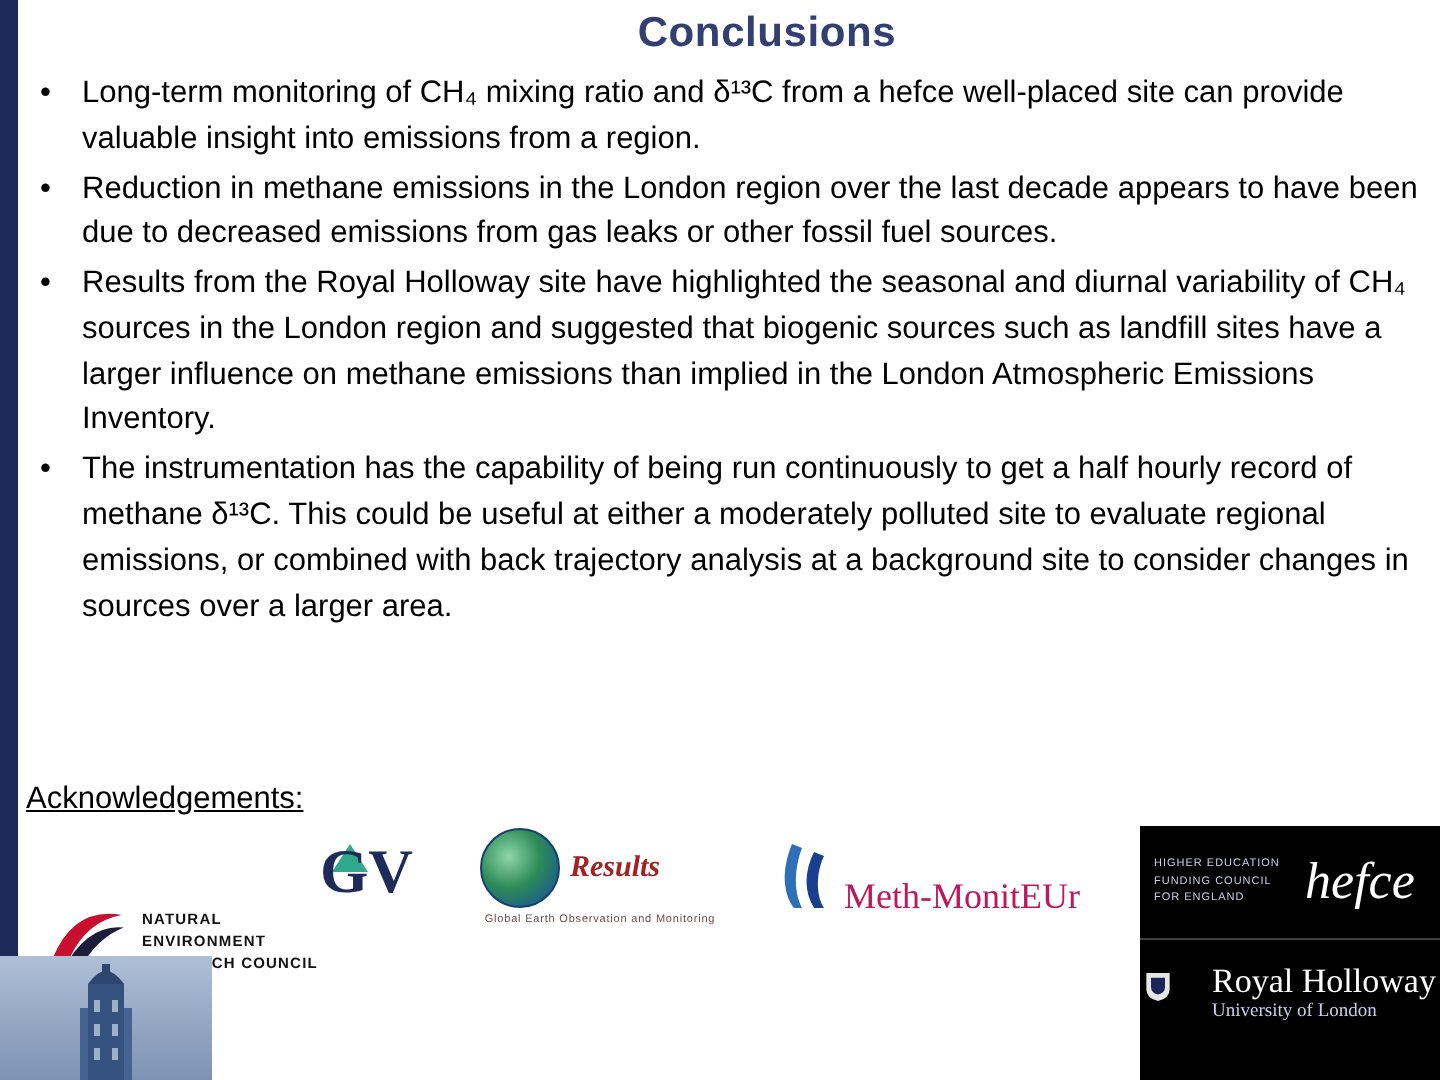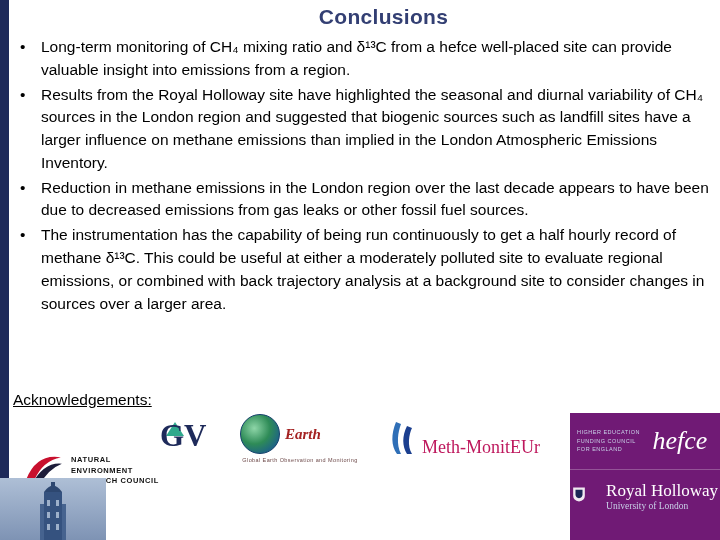--- a/index.html
+++ b/index.html
@@ -54,21 +54,21 @@
   }
   .geomon-caption { margin-top:3px; font-size:5.5px; color:#6e4a4a; letter-spacing:0.4px; text-align:center; }
 
   .logo-meth { position:absolute; left:388px; top:420px; display:flex; align-items:flex-end; gap:4px; }
   .meth-name {
     font-family:"Liberation Serif", serif; font-size:18px; color:#be185d; padding-bottom:2px;
   }
 
   .panel-right {
     position:absolute; left:570px; top:413px; width:150px; height:127px;
-    background:#701a75; color:#fff;
+    background:#000000; color:#fff;
   }
   .hefce-row { display:flex; align-items:center; height:56px; padding:0 7px; gap:7px; border-bottom:1px solid rgba(255,255,255,0.25); }
   .hefce-lines { font-size:5.5px; color:#c9d1e8; line-height:1.6; letter-spacing:0.5px; white-space:nowrap; }
   .hefce-name {
     font-family:"Liberation Serif", serif; font-style:italic; font-size:26px;
     color:#ffffff; flex:1; text-align:center;
   }
   .rh-row { display:flex; align-items:center; justify-content:center; gap:20px; padding-top:12px; }
   .rh-textblock { text-align:left; font-family:"Liberation Serif", serif; }
   .rh-name { font-size:17px; color:#ffffff; line-height:1.1; }
@@ -80,22 +80,22 @@
 <body>
 
 <div class="slide">
 
   <div class="left-strip"></div>
 
   <h1 class="title">Conclusions</h1>
 
   <ul class="bullets">
     <li>Long-term monitoring of CH₄ mixing ratio and δ¹³C from a hefce well-placed site can provide valuable insight into emissions from a region.</li>
+    <li>Reduction in methane emissions in the London region over the last decade appears to have been due to decreased emissions from gas leaks or other fossil fuel sources.</li>
     <li>Results from the Royal Holloway site have highlighted the seasonal and diurnal variability of CH₄ sources in the London region and suggested that biogenic sources such as landfill sites have a larger influence on methane emissions than implied in the London Atmospheric Emissions Inventory.</li>
-    <li>Reduction in methane emissions in the London region over the last decade appears to have been due to decreased emissions from gas leaks or other fossil fuel sources.</li>
     <li>The instrumentation has the capability of being run continuously to get a half hourly record of methane δ¹³C.  This could be useful at either a moderately polluted site to evaluate regional emissions, or combined with back trajectory analysis at a background site to consider changes in sources over a larger area.</li>
   </ul>
 
   <div class="ack">Acknowledgements:</div>
 
   <div class="logo-nerc">
     <span>
       <svg width="42" height="42" viewBox="0 0 40 40" aria-hidden="true">
         <path d="M4 30 Q 14 5 37 9 Q 20 12 12 30 Z" fill="#c8102e"></path>
         <path d="M9 35 Q 21 13 38 15 Q 25 20 17 35 Z" fill="#1d1d3a"></path>
@@ -109,21 +109,21 @@
   </div>
 
   <div class="logo-gv">
     <span class="gv-accent"></span>
     <span class="gv-text">GV</span>
   </div>
 
   <div class="logo-geomon">
     <div class="geomon-top">
       <span class="globe"></span>
-      <span class="geomon-name">Earth</span>
+      <span class="geomon-name">Results</span>
     </div>
     <div class="geomon-caption">Global Earth Observation and Monitoring</div>
   </div>
 
   <div class="logo-meth">
     <span>
       <svg width="30" height="36" viewBox="0 0 30 36" aria-hidden="true">
         <path d="M8 2 C 3 14 3 26 9 34 L 13 34 C 8 24 10 12 13 4 Z" fill="#2f6fb7"></path>
         <path d="M19 6 C 14 16 14 26 19 34 L 24 34 C 19 26 21 14 24 8 Z" fill="#1b3f8f"></path>
       </svg>

